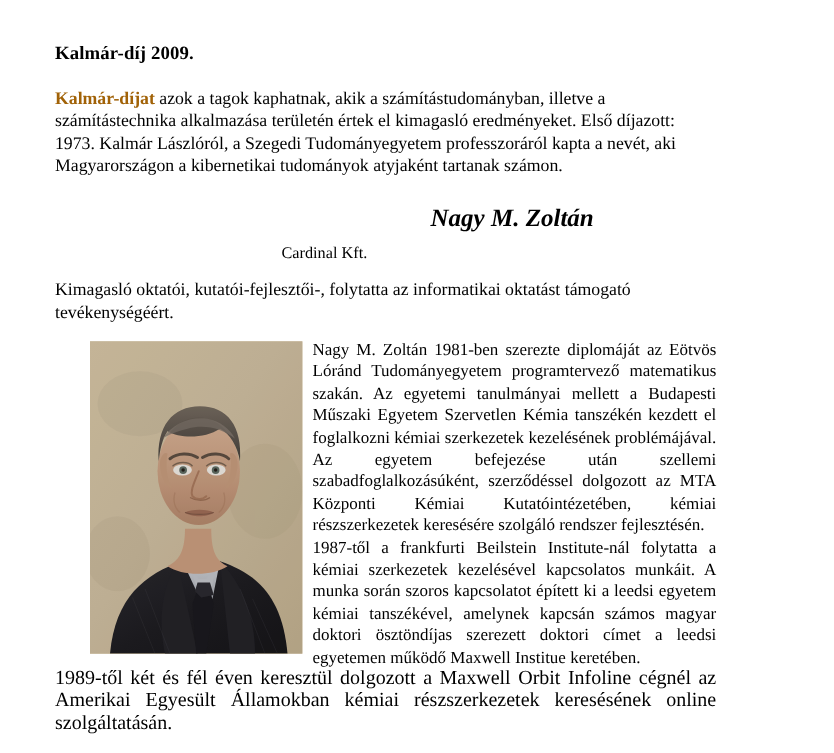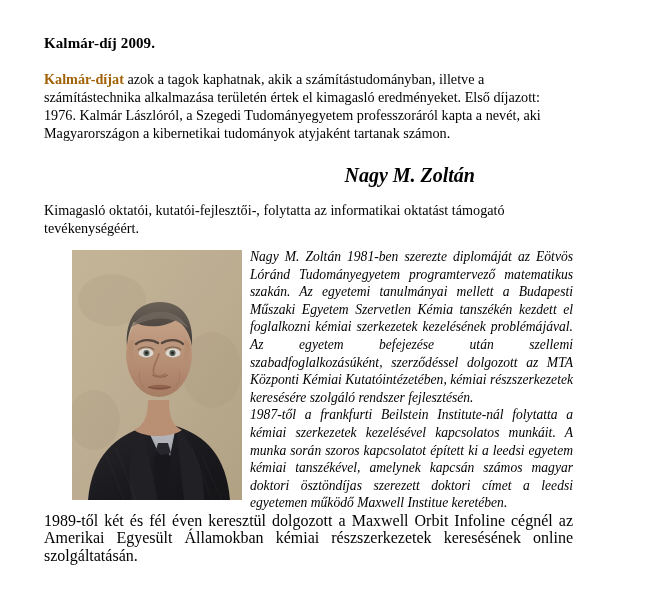--- a/index.html
+++ b/index.html
@@ -64,21 +64,20 @@
     max-width: 540px;
   }
   .bio-block {
     margin: 11px 0 0 0;
     font-size: 13.6px;
     line-height: 17.6px;
     text-align: justify;
   }
   .bio-block p {
     margin: 0;
-    font-style: italic;
   }
   .photo {
     float: left;
     width: 170px;
     height: 250px;
     margin: 2px 8px 2px 28px;
     position: relative;
     overflow: hidden;
     background: #c9b99c;
   }
@@ -101,24 +100,25 @@
     text-align: justify;
   }
 </style>
 </head>
 <body>
 
 <div class="page">
 
   <h1 class="doc-title">Kalmár-díj 2009.</h1>
 
-  <p class="intro"><span class="award-name">Kalmár-díjat</span><span> azok a tagok kaphatnak, akik a számítástudományban, illetve a számítástechnika alkalmazása területén értek el kimagasló eredményeket. Első díjazott: 1976. Kalmár Lászlóról, a Szegedi Tudományegyetem professzoráról kapta a nevét, aki Magyarországon a kibernetikai tudományok atyjaként tartanak számon.</span></p>
+  <p class="intro"><span class="award-name">Kalmár-díjat</span><span> azok a tagok kaphatnak, akik a számítástudományban, illetve a számítástechnika alkalmazása területén értek el kimagasló eredményeket. Első díjazott: 1973. Kalmár Lászlóról, a Szegedi Tudományegyetem professzoráról kapta a nevét, aki Magyarországon a kibernetikai tudományok atyjaként tartanak számon.</span></p>
 
   <h2 class="laureate-name">Nagy M. Zoltán</h2>
 
+  <div class="laureate-org">Cardinal Kft.</div>
 
   <p class="citation">Kimagasló oktatói, kutatói-fejlesztői-, folytatta az informatikai oktatást támogató tevékenységéért.</p>
 
   <div class="bio-block">
 
     <figure class="photo">
       <svg viewBox="0 0 170 250" preserveAspectRatio="none">
         <defs>
           <linearGradient id="bgwall" x1="0" y1="0" x2="1" y2="1">
             <stop offset="0%" stop-color="#cdbda0"></stop>

